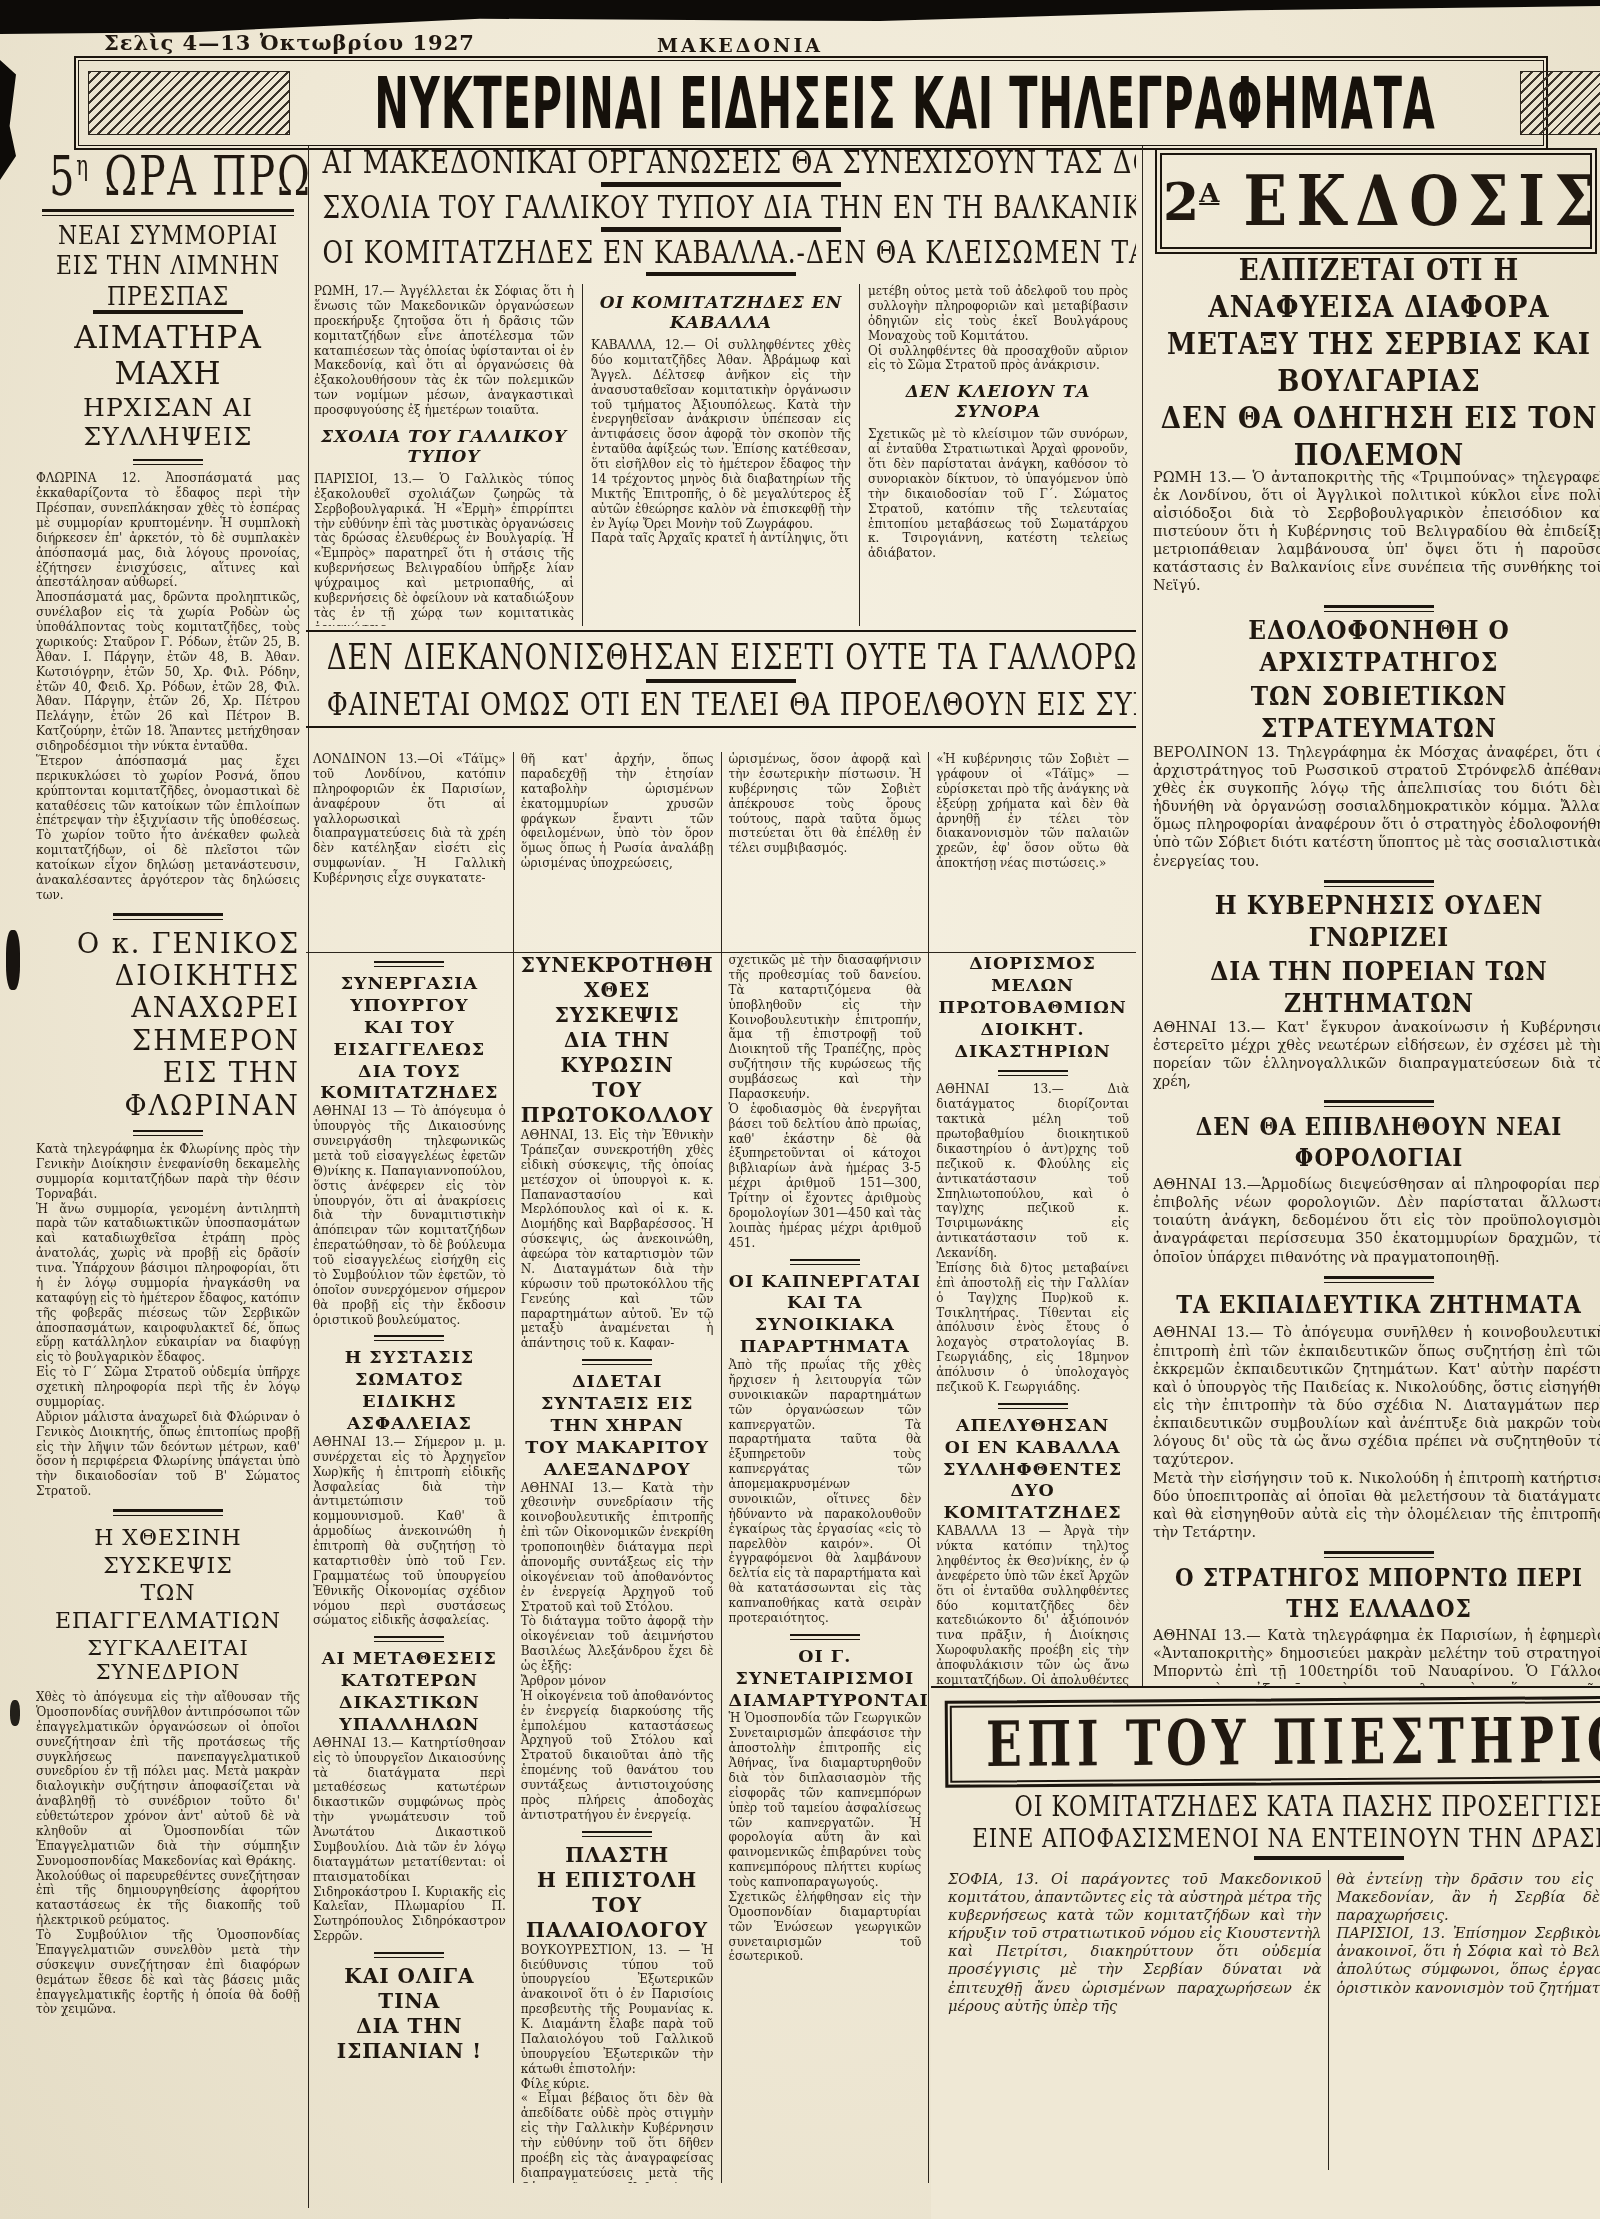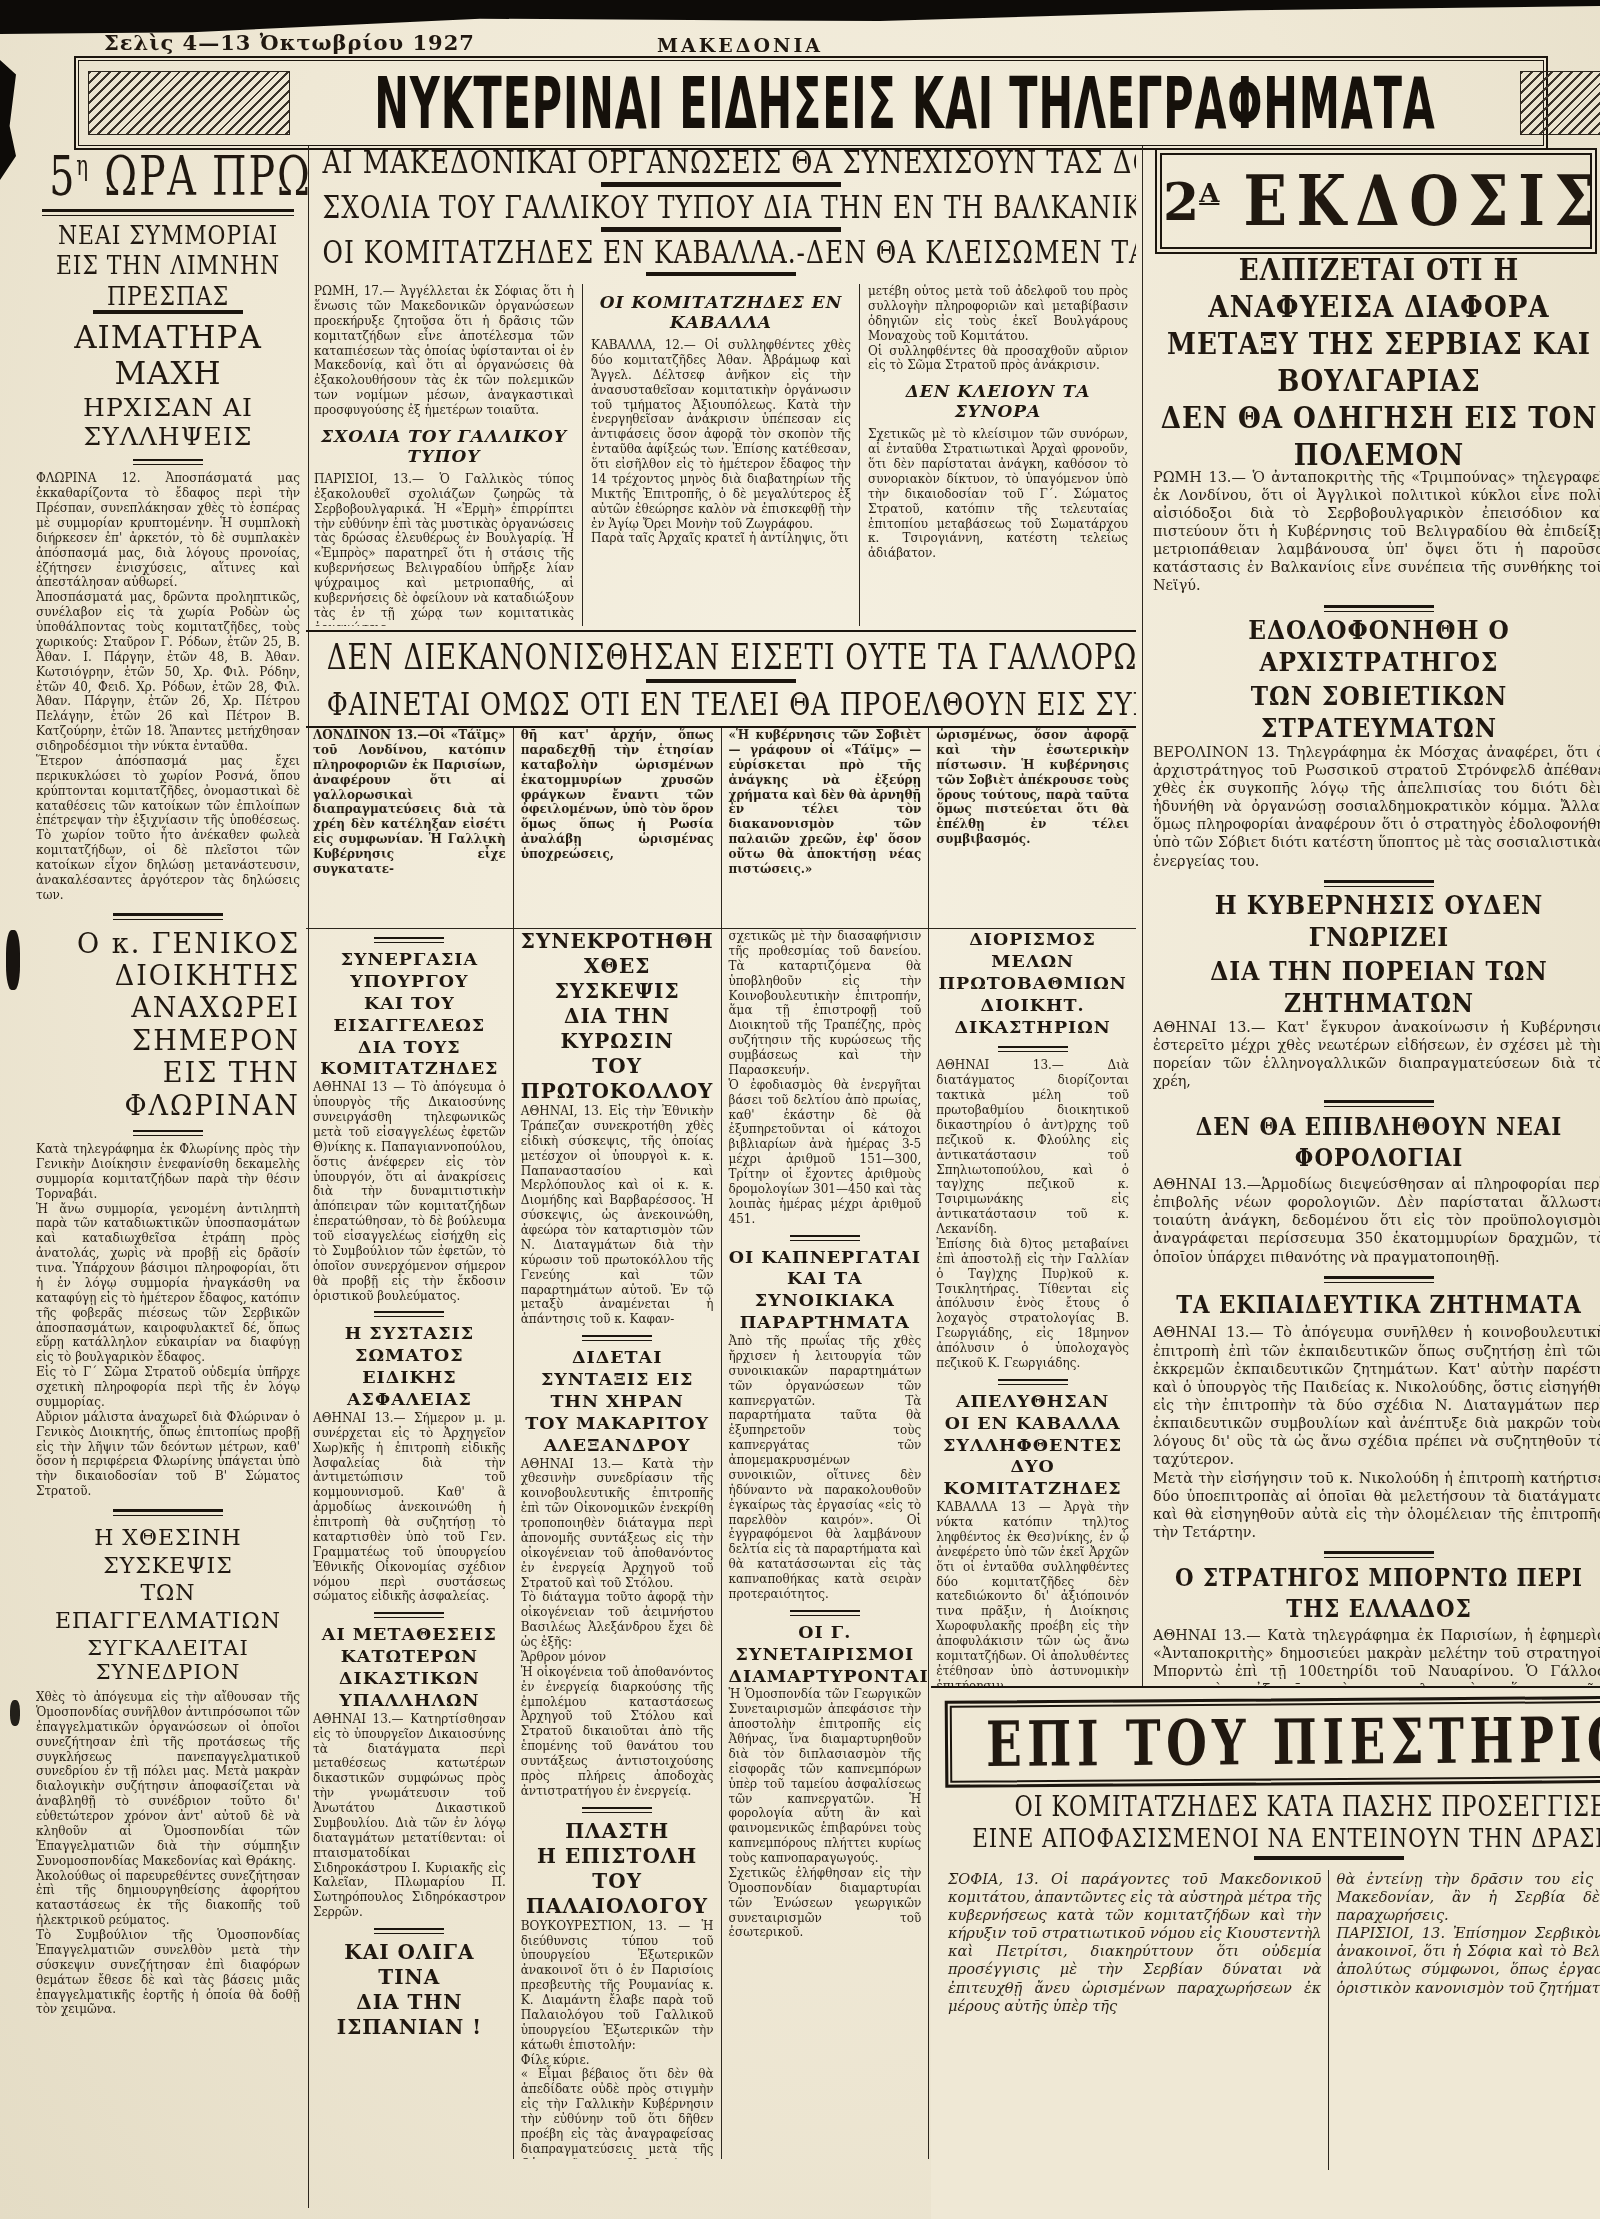--- a/index.html
+++ b/index.html
@@ -50,21 +50,21 @@
   .mid-h1{font-size:27px;text-align:center;letter-spacing:1px;transform:scale(0.96,1.2);white-space:nowrap;}
   .mid-h2{font-size:26px;text-align:center;letter-spacing:1px;transform:scale(0.96,1.2);white-space:nowrap;}
   .mid-h3{font-size:26px;text-align:center;letter-spacing:1px;transform:scale(0.96,1.2);white-space:nowrap;}
   .cols3{display:flex;height:342px;overflow:hidden;margin-top:8px;}
   .cols3 .c{flex:1;padding:0 8px;}
   .cols3 .c + .c{border-left:1px solid #2c261d;}
   .subhead{font-size:17px;text-align:center;letter-spacing:1px;margin:8px 0 6px;font-style:italic;}
   .banner2{border-top:2px solid #1b150e;border-bottom:2px solid #1b150e;padding:8px 0 6px;margin-top:4px;}
   .b2-h1{font-size:29px;text-align:center;letter-spacing:1px;transform:scale(0.95,1.2);white-space:nowrap;}
   .b2-h2{font-size:27px;text-align:center;letter-spacing:1px;margin-top:6px;transform:scale(0.95,1.15);white-space:nowrap;}
-  .cols4{display:flex;height:200px;overflow:hidden;margin-top:0;border-bottom:1px solid #2c261d;font-weight:bold;}
+  .cols4{display:flex;height:200px;overflow:hidden;margin-top:24px;border-bottom:1px solid #2c261d;}
   .cols4 .c{flex:1;padding:0 7px;}
   .cols4 .c + .c{border-left:1px solid #2c261d;}
   .secgrid{display:flex;height:1230px;overflow:hidden;}
   .secgrid .col{flex:1;padding:0 7px;overflow:hidden;}
   .secgrid .col + .col{border-left:1px solid #2c261d;}
   .sec-title{font-size:17.5px;text-align:center;letter-spacing:1px;white-space:pre-line;line-height:1.25;}
   .sec-title.big{font-size:20px;}
   
   .right-rail{position:absolute;left:1142px;top:146px;width:452px;height:1542px;overflow:hidden;
               border-left:1px solid #2c261d;padding-left:10px;}
@@ -178,22 +178,22 @@
     </div>
 
     <div class="banner2">
       <div class="b2-h1">ΔΕΝ ΔΙΕΚΑΝΟΝΙΣΘΗΣΑΝ ΕΙΣΕΤΙ ΟΥΤΕ ΤΑ ΓΑΛΛΟΡΩΣΙΚΑ ΧΡΕΗ</div>
       <div class="hbar sm"></div>
       <div class="b2-h2">ΦΑΙΝΕΤΑΙ ΟΜΩΣ ΟΤΙ ΕΝ ΤΕΛΕΙ ΘΑ ΠΡΟΕΛΘΟΥΝ ΕΙΣ ΣΥΜΒΙΒΑΣΜΟΝ</div>
     </div>
     <div class="cols4">
       <div class="c body-txt">ΛΟΝΔΙΝΟΝ 13.—Οἱ «Τάϊμς» τοῦ Λονδίνου, κατόπιν πληροφοριῶν ἐκ Παρισίων, ἀναφέρουν ὅτι αἱ γαλλορωσικαὶ διαπραγματεύσεις διὰ τὰ χρέη δὲν κατέληξαν εἰσέτι εἰς συμφωνίαν. Ἡ Γαλλικὴ Κυβέρνησις εἶχε συγκατατε-</div>
       <div class="c body-txt">θῆ κατ' ἀρχήν, ὅπως παραδεχθῇ τὴν ἑτησίαν καταβολὴν ὡρισμένων ἑκατομμυρίων χρυσῶν φράγκων ἔναντι τῶν ὀφειλομένων, ὑπὸ τὸν ὅρον ὅμως ὅπως ἡ Ρωσία ἀναλάβῃ ὡρισμένας ὑποχρεώσεις,</div>
+      <div class="c body-txt">ὡρισμένως, ὅσον ἀφορᾷ καὶ τὴν ἐσωτερικὴν πίστωσιν. Ἡ κυβέρνησις τῶν Σοβιὲτ ἀπέκρουσε τοὺς ὅρους τούτους, παρὰ ταῦτα ὅμως πιστεύεται ὅτι θὰ ἐπέλθῃ ἐν τέλει συμβιβασμός.</div>
       <div class="c body-txt">«Ἡ κυβέρνησις τῶν Σοβιὲτ — γράφουν οἱ «Τάϊμς» — εὑρίσκεται πρὸ τῆς ἀνάγκης νὰ ἐξεύρῃ χρήματα καὶ δὲν θὰ ἀρνηθῇ ἐν τέλει τὸν διακανονισμὸν τῶν παλαιῶν χρεῶν, ἐφ' ὅσον οὕτω θὰ ἀποκτήσῃ νέας πιστώσεις.»</div>
-      <div class="c body-txt">ὡρισμένως, ὅσον ἀφορᾷ καὶ τὴν ἐσωτερικὴν πίστωσιν. Ἡ κυβέρνησις τῶν Σοβιὲτ ἀπέκρουσε τοὺς ὅρους τούτους, παρὰ ταῦτα ὅμως πιστεύεται ὅτι θὰ ἐπέλθῃ ἐν τέλει συμβιβασμός.</div>
     </div>
 
     <div class="secgrid">
 
       <div class="col">
         <div class="sep sm"></div>
         <h4 class="sec-title">ΣΥΝΕΡΓΑΣΙΑ ΥΠΟΥΡΓΟΥ
 ΚΑΙ ΤΟΥ ΕΙΣΑΓΓΕΛΕΩΣ
 ΔΙΑ ΤΟΥΣ ΚΟΜΙΤΑΤΖΗΔΕΣ</h4>
         <div class="body-txt">ΑΘΗΝΑΙ 13 — Τὸ ἀπόγευμα ὁ ὑπουργὸς τῆς Δικαιοσύνης συνειργάσθη τηλεφωνικῶς μετὰ τοῦ εἰσαγγελέως ἐφετῶν Θ)νίκης κ. Παπαγιαννοπούλου, ὅστις ἀνέφερεν εἰς τὸν ὑπουργόν, ὅτι αἱ ἀνακρίσεις διὰ τὴν δυναμιτιστικὴν ἀπόπειραν τῶν κομιτατζήδων ἐπερατώθησαν, τὸ δὲ βούλευμα τοῦ εἰσαγγελέως εἰσήχθη εἰς τὸ Συμβούλιον τῶν ἐφετῶν, τὸ ὁποῖον συνερχόμενον σήμερον θὰ προβῇ εἰς τὴν ἔκδοσιν ὁριστικοῦ βουλεύματος.</div>

